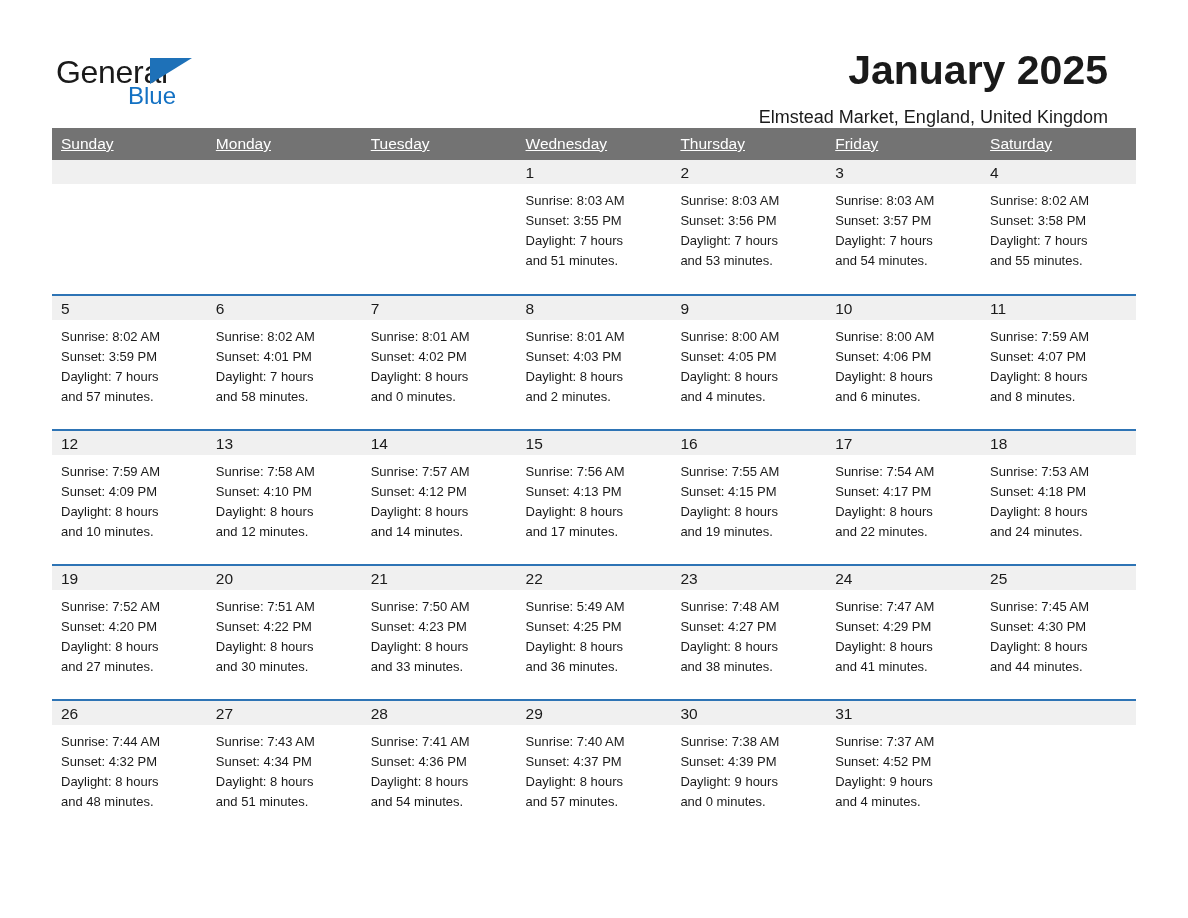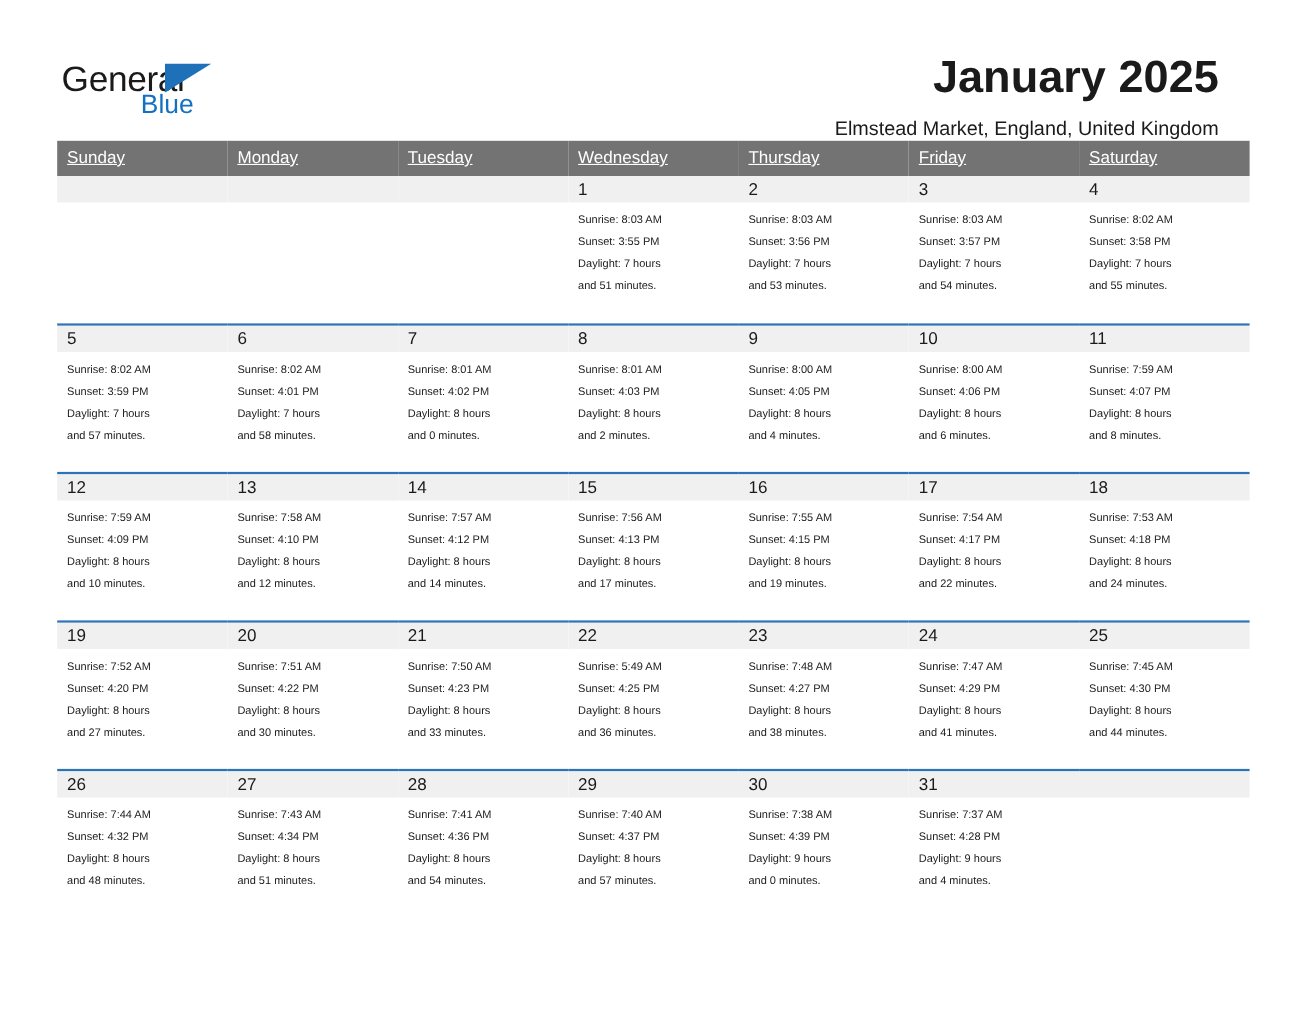--- a/index.html
+++ b/index.html
@@ -111,21 +111,21 @@
     background: #f0f0f0;
     height: 24px;
     padding: 2px 0 0 9px;
     font-size: 15.5px;
     color: #1a1a1a;
     line-height: 22px;
   }
   .daynum-band.empty { color: transparent; }
   .cell-body {
     padding: 7px 8px 0 9px;
-    font-size: 10px;
+    font-size: 13px;
     line-height: 20px;
     color: #1a1a1a;
   }
   .cell-body div { white-space: nowrap; }
 </style>
 </head>
 <body>
 
 <div class="page">
 
@@ -440,21 +440,21 @@
                 <div>Sunrise: 7:38 AM</div>
                 <div>Sunset: 4:39 PM</div>
                 <div>Daylight: 9 hours</div>
                 <div>and 0 minutes.</div>
               </div>
             </td>
             <td class="day">
               <div class="daynum-band">31</div>
               <div class="cell-body">
                 <div>Sunrise: 7:37 AM</div>
-                <div>Sunset: 4:28 PM</div>
+                <div>Sunset: 4:52 PM</div>
                 <div>Daylight: 9 hours</div>
                 <div>and 4 minutes.</div>
               </div>
             </td>
             <td class="day">
               <div class="daynum-band empty"></div>
             </td>
           </tr>
         </tbody>
     </table>

